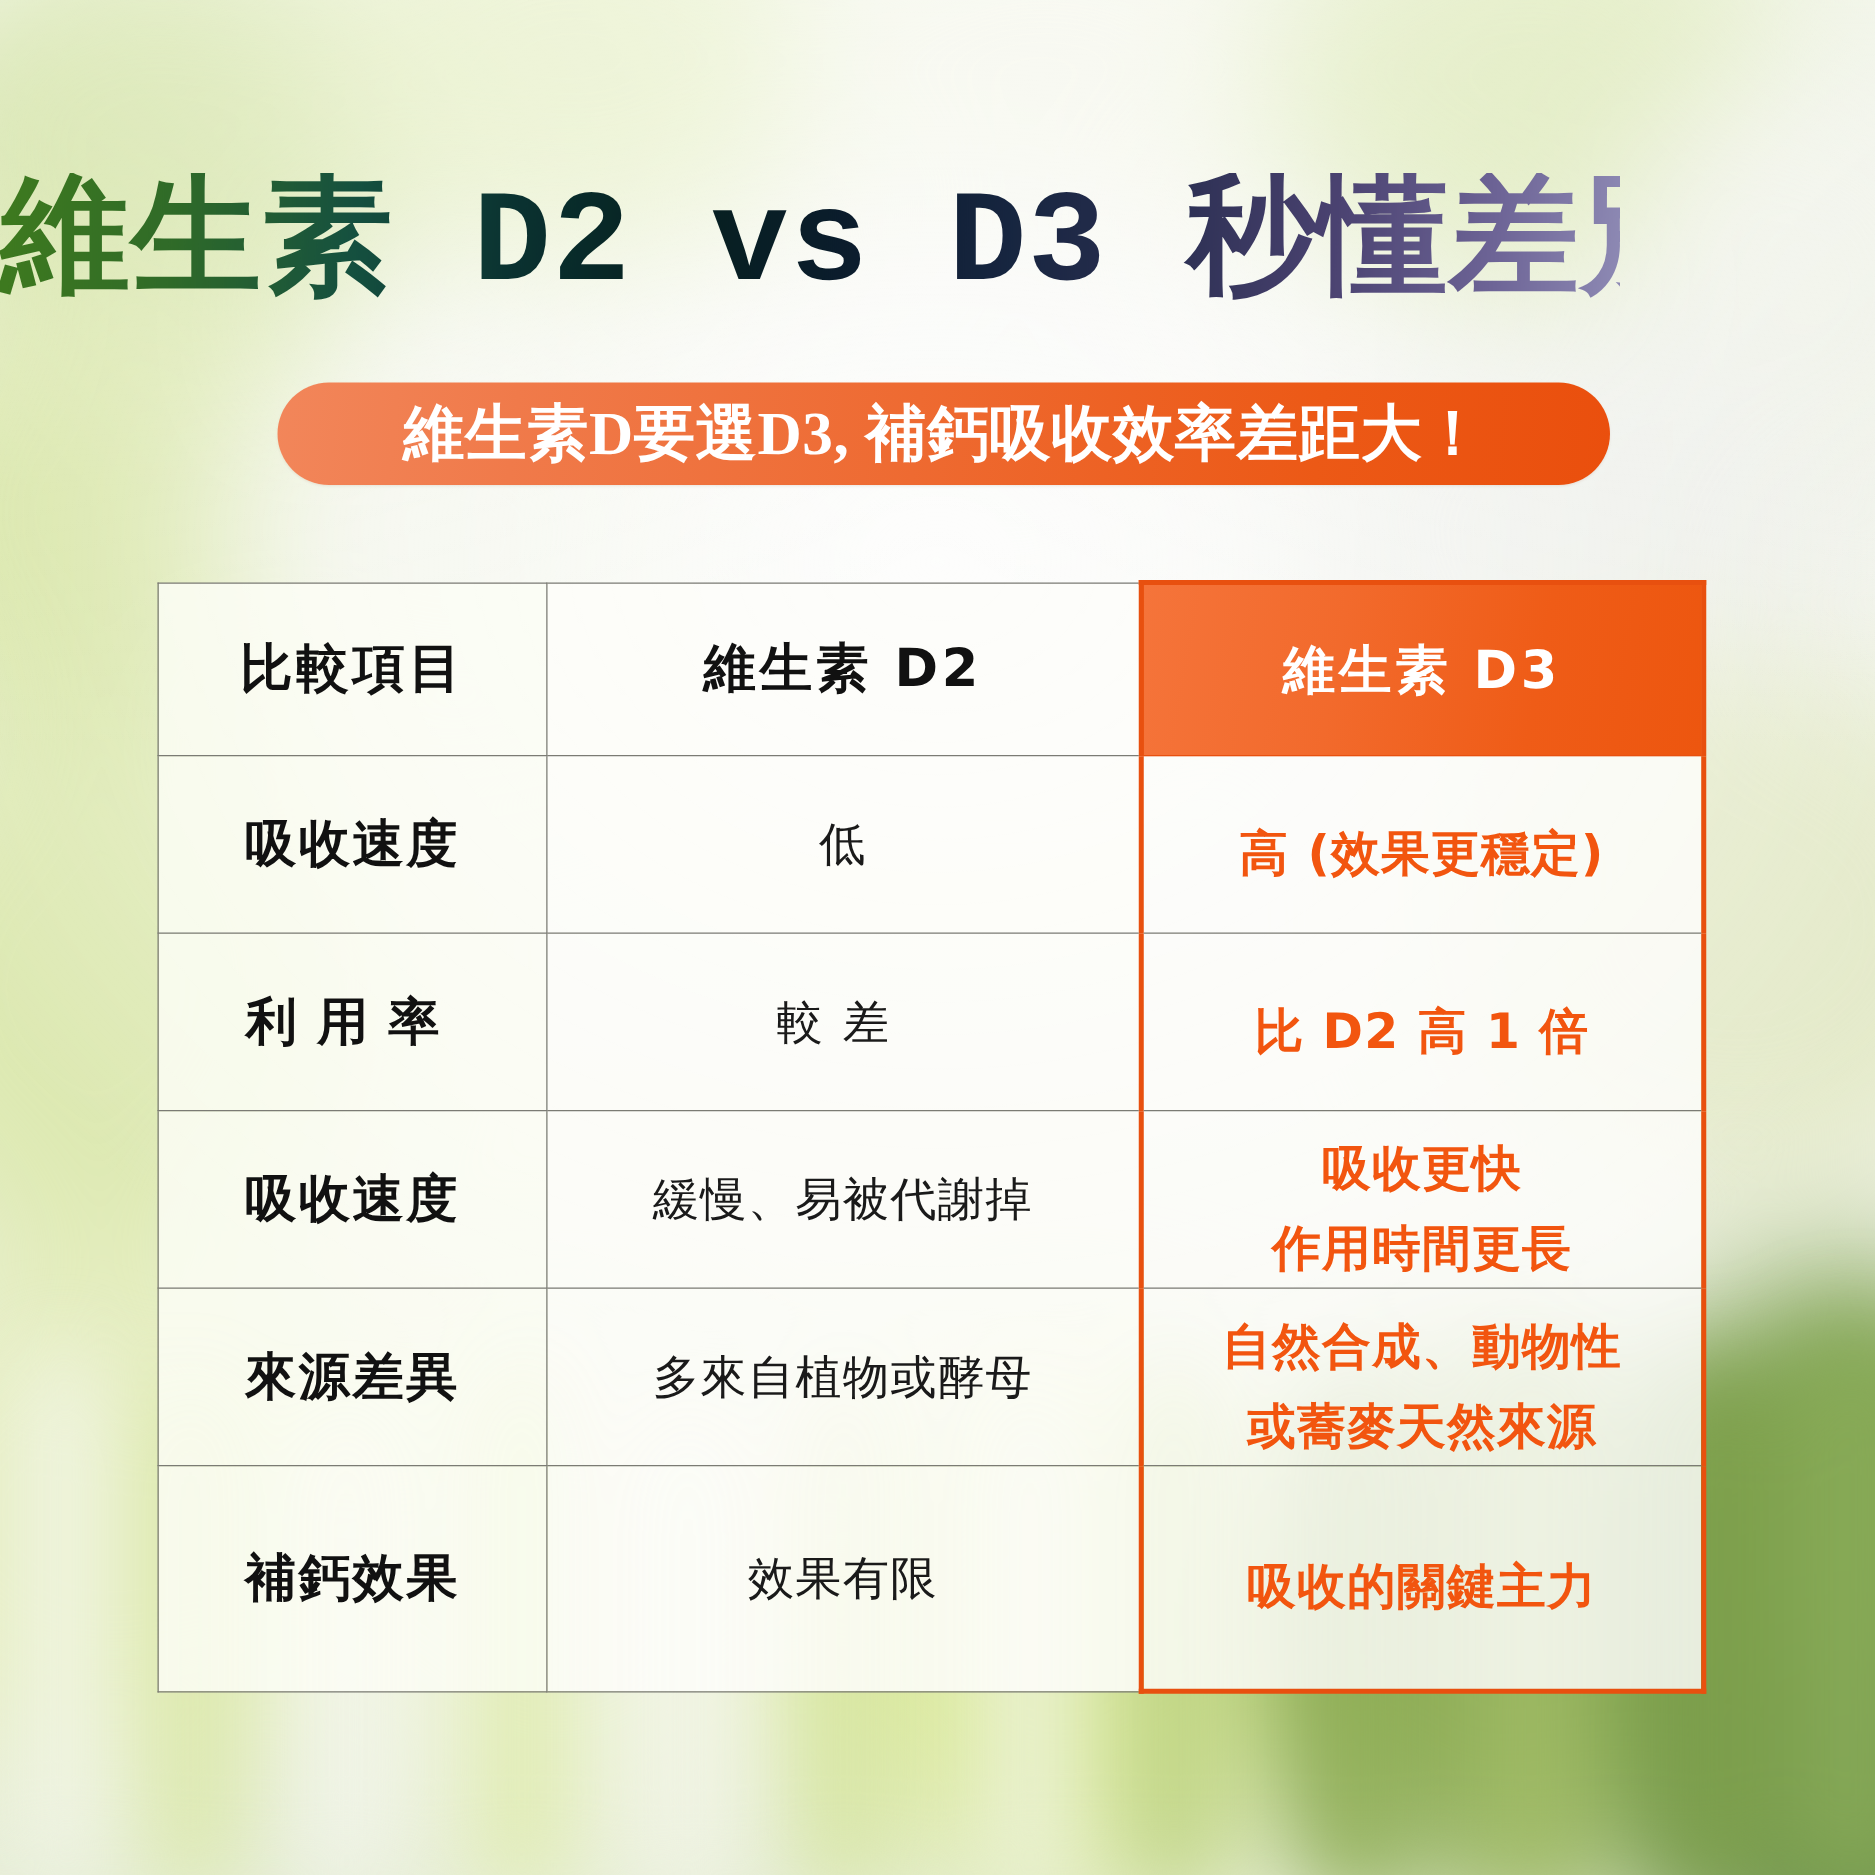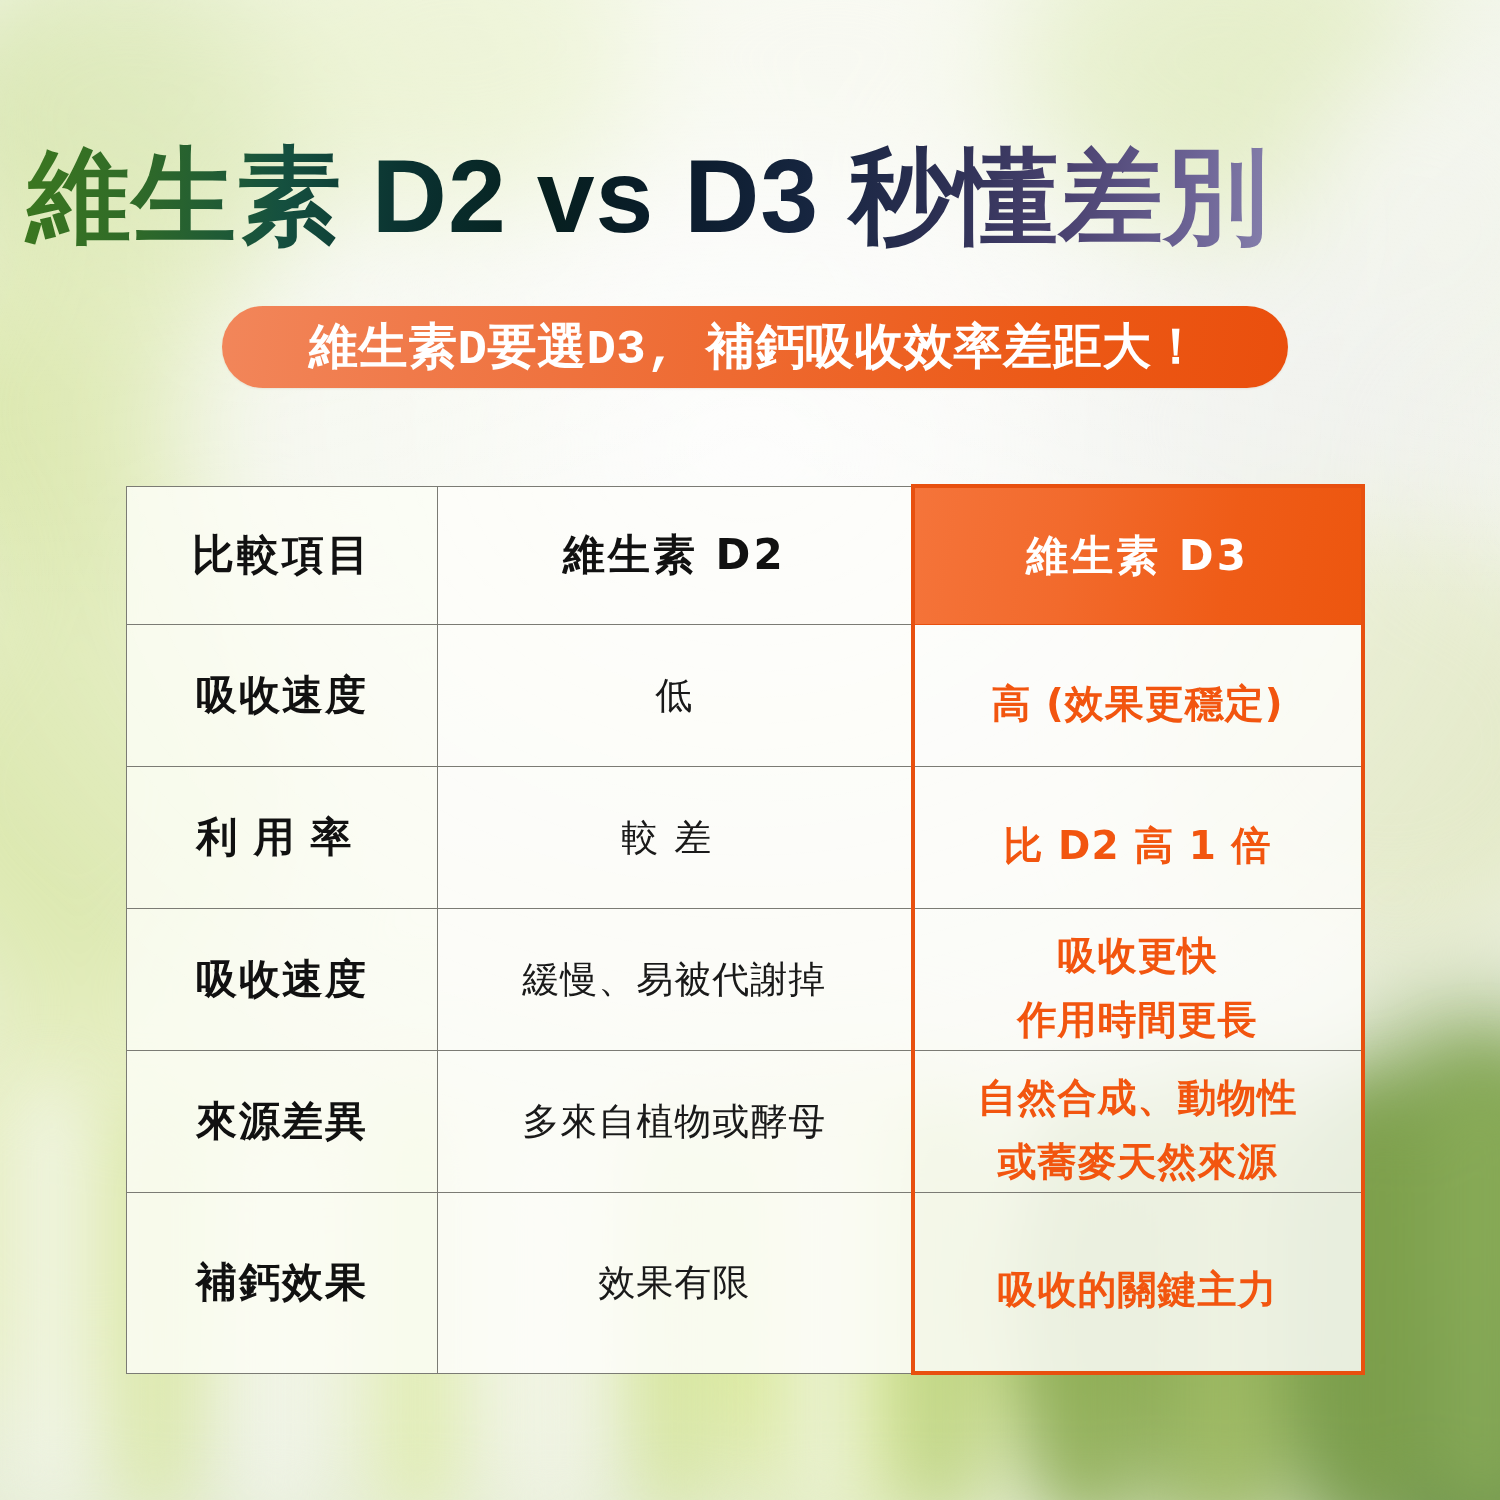--- a/index.html
+++ b/index.html
@@ -57,21 +57,21 @@
       linear-gradient(180deg, rgba(255,255,255,0.42) 0%, rgba(255,255,255,0.06) 26%, rgba(255,255,255,0) 40%);
   }
 
   
   #title {
     position: absolute;
     left: 0;
     top: 138px;
     width: 1296px;
     text-align: center;
-    font-family: Liberation Sans, sans-serif;
+    font-family: Liberation Mono, monospace;
     font-size: 104px;
     font-weight: 700;
     line-height: 1.12;
     letter-spacing: 1px;
     white-space: nowrap;
     background-image: linear-gradient(
       95deg,
       #3e7a1e 0%,
       #2f6a28 11%,
       #15503f 22%,
@@ -99,33 +99,33 @@
     width: 1066px;
     height: 82px;
     border-radius: 41px;
     background: linear-gradient(96deg, #f2865a 0%, #f07a4a 18%, #ee6a31 48%, #ec5916 78%, #ea4f0d 100%);
     display: flex;
     align-items: center;
     justify-content: center;
     box-shadow: 0 1px 2px rgba(120, 60, 20, 0.10);
   }
   #subtitle-text {
-    font-family: Liberation Mono, monospace;
+    font-family: Liberation Serif, serif;
     font-size: 49px;
     font-weight: 700;
     color: #ffffff;
     letter-spacing: 0.5px;
     white-space: nowrap;
   }
 
   
   #table-wrap {
     position: absolute;
     left: 126px;
-    top: 484px;
+    top: 464px;
     width: 1236px;
     height: 880px;
   }
   table.cmp {
     width: 1236px;
     height: 880px;
     border-collapse: collapse;
     table-layout: fixed;
   }
   table.cmp td {

